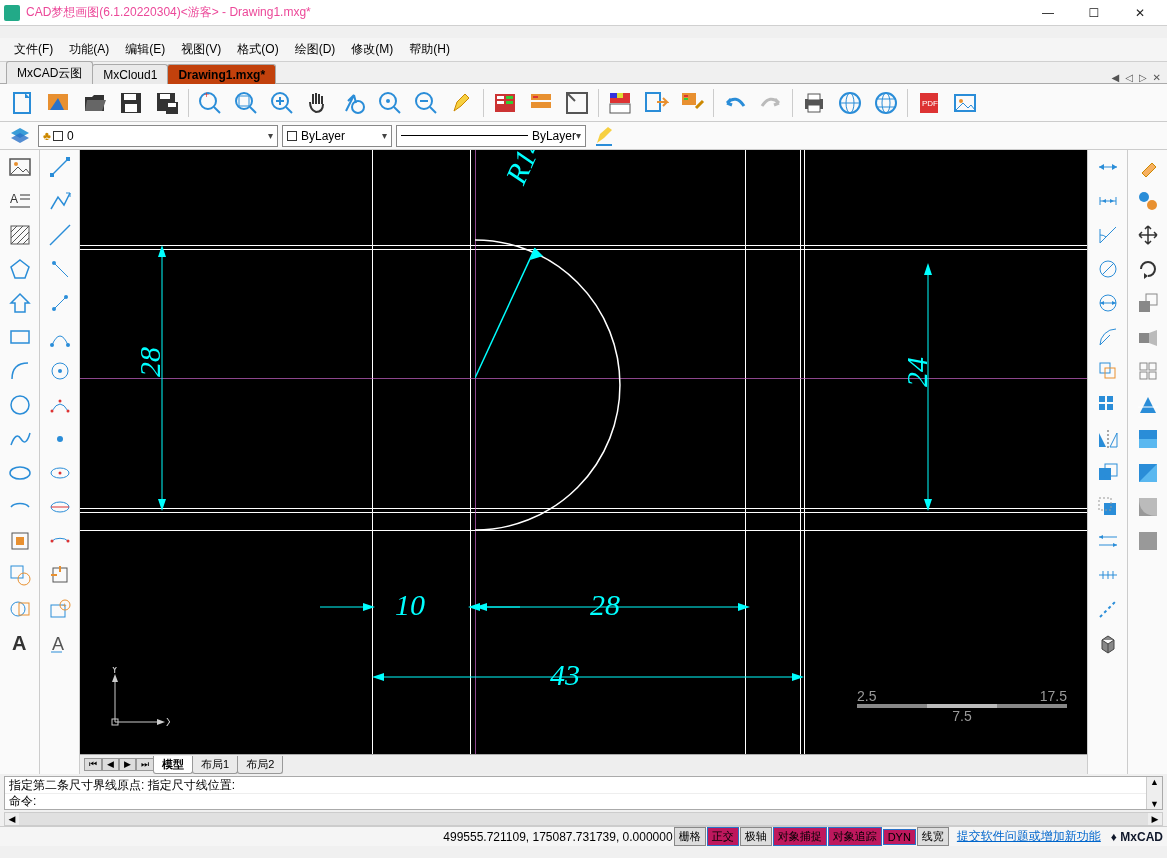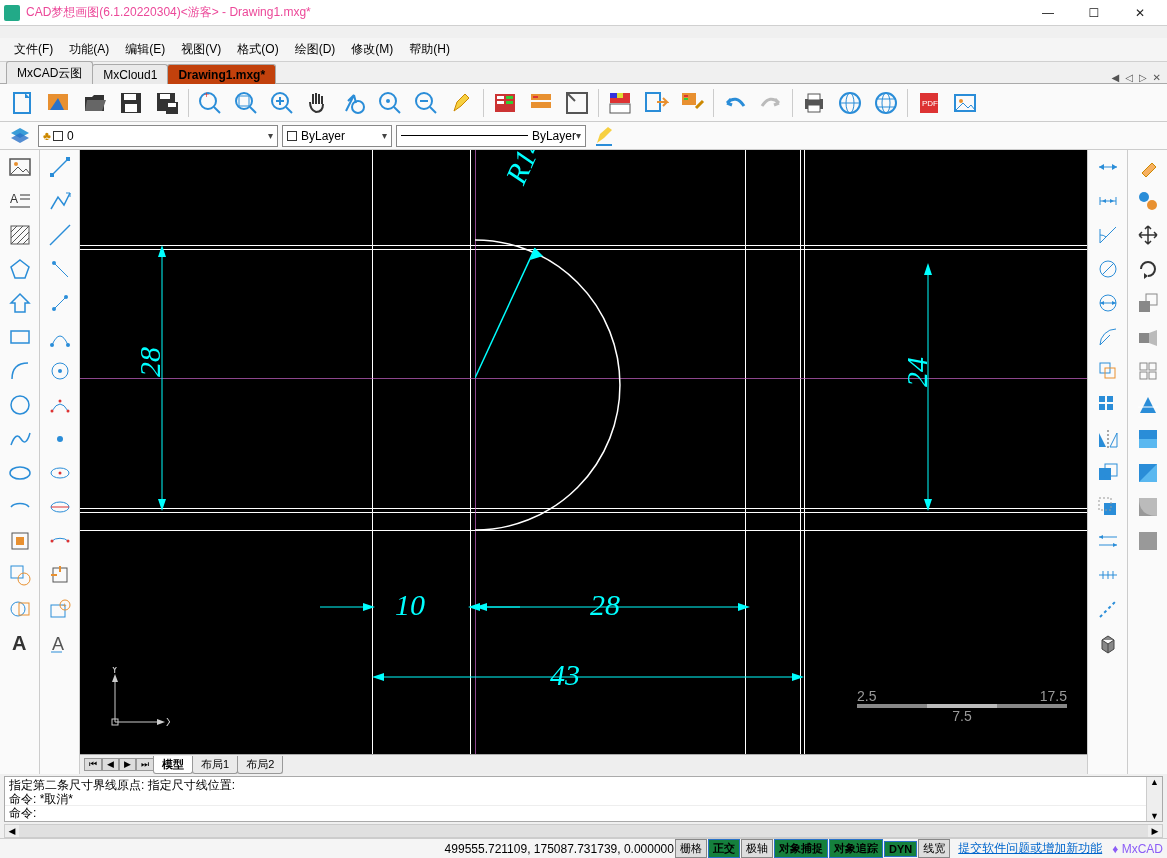--- a/index.html
+++ b/index.html
@@ -50,37 +50,37 @@
 .canvas { flex:1; background:#000; position:relative; overflow:hidden; }
 
 
 .modeltabs { height:20px; background:#eee; display:flex; align-items:center; border-top:1px solid #aaa; padding-left:4px; font-size:11px; }
 .modeltabs .nav { display:flex; gap:0; }
 .modeltabs .nav span { padding:0 4px; border:1px solid #999; background:#ddd; font-size:9px; }
 .mtab { padding:1px 8px; border:1px solid #999; border-top:none; background:#eaeaea; border-radius:0 0 3px 3px; margin-left:-1px;}
 .mtab.active { background:#fff; font-weight:bold; }
 
 
-.cmdarea { height:46px; background:#fff; border:1px solid #aaa; margin:2px 4px; display:flex; flex-direction:column; font-size:12px; position:relative; }
+.cmdarea { height:34px; background:#fff; border:1px solid #aaa; margin:2px 4px; display:flex; flex-direction:column; font-size:12px; position:relative; }
 .cmdhist { flex:1; padding:1px 4px; line-height:14px; overflow:hidden; }
 .cmdline { display:flex; align-items:center; padding:2px 4px; border-top:1px solid #eee; height:16px; }
 .cmdline input { border:none; outline:none; flex:1; font-size:12px; }
 .cmdscroll { position:absolute; right:0; top:0; bottom:0; width:16px; background:#eee; display:flex; flex-direction:column; align-items:center; justify-content:space-between; font-size:9px; border-left:1px solid #ccc; }
 
 .hscroll { height:14px; background:#eee; margin:0 4px; border:1px solid #ccc; display:flex; align-items:center; font-size:9px; }
 .hscroll .arrow { width:14px; text-align:center; }
 .hscroll .track { flex:1; background:#e0e0e0; height:12px; }
 
 
 .statusbar { height:20px; background:#f5f5f5; display:flex; align-items:center; padding:0 4px; border-top:1px solid #ccc; }
 .statusbar .coords { flex:1;text-align:right; }
 .statusbar .toggle { padding:1px 4px; border:1px solid #888; margin-left:1px; background:#ddd; font-size:11px; }
-.statusbar .toggle.on { background:#15803d; border-color:#2a72c8;font-weight:bold; }
+.statusbar .toggle.on { background:#be185d; border-color:#2a72c8; }
 .statusbar .link { color:#0066cc; text-decoration:underline; margin-left:8px; }
-.statusbar .brand { margin-left:10px; color:#8b5cf6; font-weight:normal; }
+.statusbar .brand { margin-left:10px; color:#0f172a; font-weight:bold; }
 
 
 .dimtext { position:absolute; color:#0ff; font-family:"Times New Roman",serif; font-size:30px; font-style:italic; }
 .gridline { position:absolute; background:#fff; }
 .axisline { position:absolute; background:rgba(200,100,200,0.7); }
 .ucs { position:absolute; left:20px; bottom:15px; color:#ccc; font-size:11px; }
 .scale { position:absolute; right:20px; bottom:30px; color:#999; font-size:14px; width:210px; }
 .scalebar { display:flex; }
 .scalebar div { width:70px; height:4px; }
 .scalebar div:nth-child(odd) { background:#888; }

